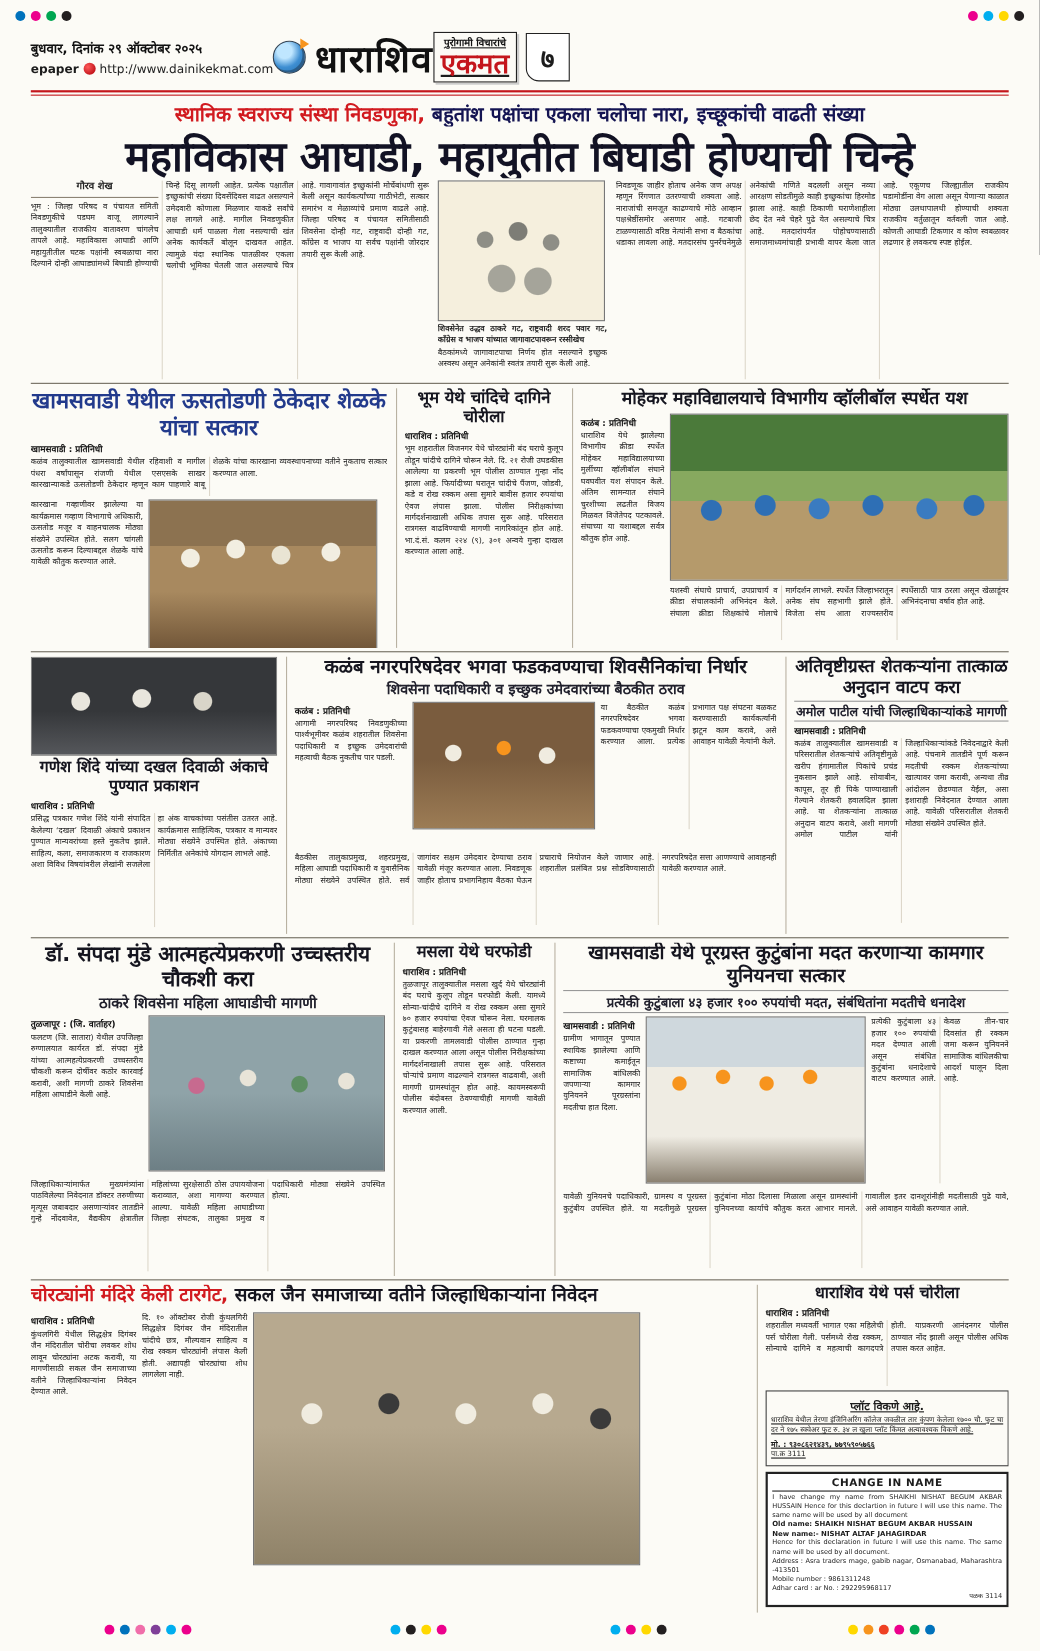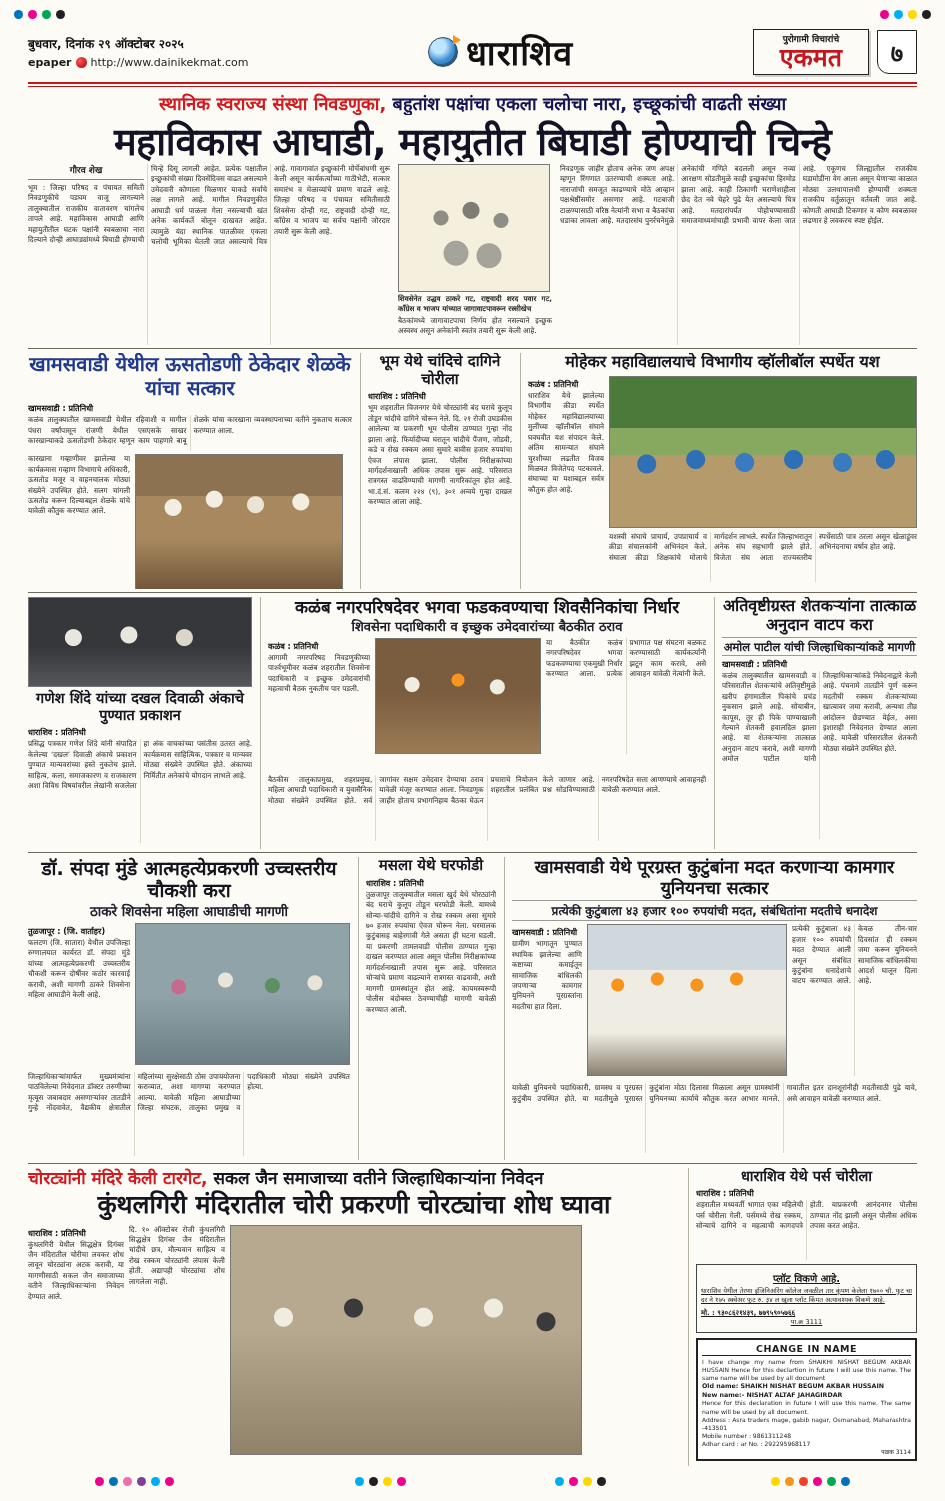--- a/index.html
+++ b/index.html
@@ -9,35 +9,35 @@
   .abs { position:absolute; left:28px; right:28px; }
 
   
   .dots { position:absolute; display:flex; gap:5px; }
   .dot { width:9px; height:9px; border-radius:50%; }
   .dC{background:#00aeef}.dM{background:#ec008c}.dY{background:#ffd800}.dK{background:#231f20}
   .dB{background:#0072bc}.dG{background:#00a651}.dP{background:#f06eaa}.dV{background:#7f3f98}
   .dO{background:#f7941d}.dR{background:#ef4123}
 
   
-  .header { top:24px; height:56px; display:flex; justify-content:space-between; align-items:center; }
+  .header { top:24px; height:56px; display:flex; align-items:center; }
   .h-left .date { font-size:12px; font-weight:bold; color:#111; }
   .epaper-row { display:flex; align-items:center; gap:4px; margin-top:4px; }
   .ep-label { font-size:11px; font-weight:bold; }
   .ep-icon { width:11px; height:11px; border-radius:50%; background:radial-gradient(circle at 35% 35%, #ff5a5a, #c4161c 70%); display:inline-block; }
   .ep-url { font-size:11px; color:#222; }
   .h-center { display:flex; align-items:center; gap:8px; }
   .globe { width:30px; height:30px; border-radius:50%; display:inline-block;
            background:radial-gradient(circle at 35% 30%, #bfe6ff 0 25%, #3f8fd2 55%, #1f6aa8 100%);
            box-shadow:inset -2px -2px 0 #2a5d8a; border:1px solid #345; position:relative; }
   .globe::after { content:""; position:absolute; right:-4px; top:-3px; width:0; height:0;
            border-left:8px solid #f7941d; border-top:5px solid transparent; border-bottom:5px solid transparent; }
   .masthead { font-size:34px; font-weight:bold; color:#111; letter-spacing:1px; }
   .h-right { display:flex; align-items:center; gap:8px; }
-  .brandbox { border:1.5px solid #222; padding:2px 26px; text-align:center; box-shadow:2px 2px 0 #ccc; }
+  .brandbox { border:1.5px solid #222; padding:2px 6px; text-align:center; box-shadow:2px 2px 0 #ccc;text-decoration:underline; }
   .tagline { font-size:9px; font-weight:bold; color:#111; }
   .brand { font-size:25px; font-weight:bold; color:#c4161c; line-height:1.05; }
   .pagebox { border:1.5px solid #222; width:40px; height:44px; display:flex; align-items:center; justify-content:center;
              font-size:24px; font-weight:bold; border-bottom-left-radius:12px; background:#fff; }
 
   .redrule { top:82px; height:5px; border-top:2.5px solid #c4161c; border-bottom:1px solid #c4161c; }
   .hr { border-top:1px solid #6f6a5e; height:0; }
 
   
   .kicker { top:91px; height:24px; text-align:center; font-size:18px; font-weight:bold; white-space:nowrap; overflow:hidden; }
@@ -116,21 +116,21 @@
   .sec + .sec { border-left:1px solid #b9b2a2; padding-left:7px; }
   .hrow { display:flex; gap:5px; margin-top:3px; }
 
   .red-k { color:#d11a1f; }
 
   
   .clsbox { border:1px solid #444; padding:6px 4px; margin-top:4px;text-decoration:underline; }
   .cls-title { font-size:10px; font-weight:bold; text-align:center; }
   .cls-body { font-size:6.6px; line-height:1.4; text-align:justify; margin-top:2px; }
   .cls-phone { font-size:7px; font-weight:bold; margin-top:2px; }
-  .cls-ref { font-size:6.6px; text-align:center; }
+  .cls-ref { font-size:6.6px; text-align:left; }
   .cnbox { border:2px solid #222; padding:3px 4px; margin-top:5px; background:#fff; }
   .cn-title { font-size:9.5px; font-weight:bold; text-align:center; border-bottom:1px solid #222; padding-bottom:1px; margin-bottom:2px; letter-spacing:0.5px; }
   .cn-line { font-size:6px; line-height:1.35; text-align:justify; }
   .cn-bold { font-weight:bold; font-size:6.3px; line-height:1.4; }
 </style>
 </head>
 <body>
 
 <div class="page">
 
@@ -290,21 +290,20 @@
     </section>
   </div>
 
   <div class="abs hr" style="top:1163px"></div>
 
   <div class="abs row" style="top:1168px;height:298px">
     <section class="sec" style="width:652px">
       <div class="hl nowrap" style="font-size:17px;text-align:left">
         <span class="red-k">चोरट्यांनी मंदिरे केली टारगेट, </span><span class="navy">सकल जैन समाजाच्या वतीने जिल्हाधिकाऱ्यांना निवेदन</span>
       </div>
-      <h2 class="hl navy nowrap" style="font-size:25px;margin-top:2px">कुंथलगिरी मंदिरातील चोरी प्रकरणी चोरट्यांचा शोध घ्यावा</h2>
       <div class="hrow" style="margin-top:5px">
         <div style="width:96px">
           <div class="dl">धाराशिव : प्रतिनिधी</div>
           <div class="bd" style="height:216px">कुंथलगिरी येथील सिद्धक्षेत्र दिगंबर जैन मंदिरातील चोरीचा लवकर शोध लावून चोरट्यांना अटक करावी, या मागणीसाठी सकल जैन समाजाच्या वतीने जिल्हाधिकाऱ्यांना निवेदन देण्यात आले.</div>
         </div>
         <div class="bd" style="width:96px;height:230px">दि. १० ऑक्टोबर रोजी कुंथलगिरी सिद्धक्षेत्र दिगंबर जैन मंदिरातील चांदीचे छत्र, मौल्यवान साहित्य व रोख रक्कम चोरट्यांनी लंपास केली होती. अद्यापही चोरट्यांचा शोध लागलेला नाही.</div>
         <div class="ph ph-memo" style="width:352px;height:230px"></div>
       </div>
     </section>
     <section class="sec" style="flex:1">

